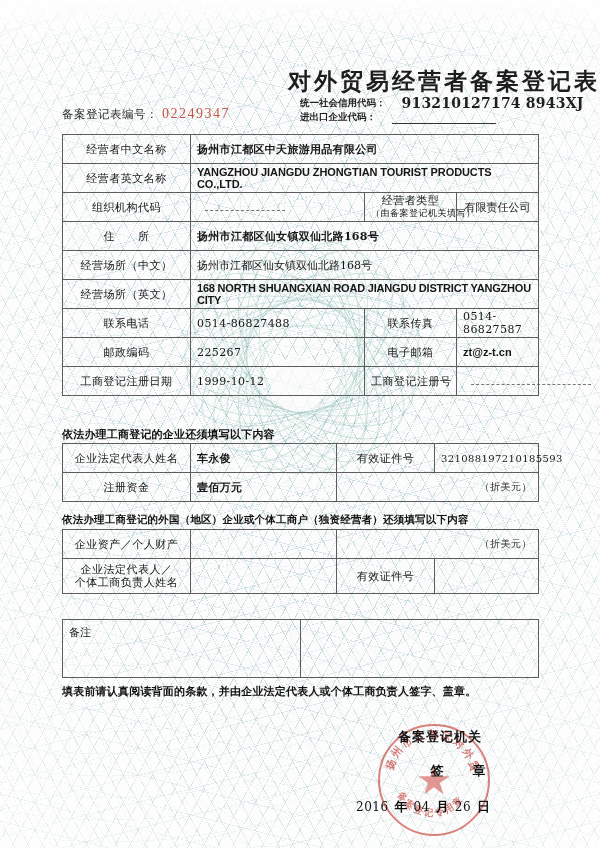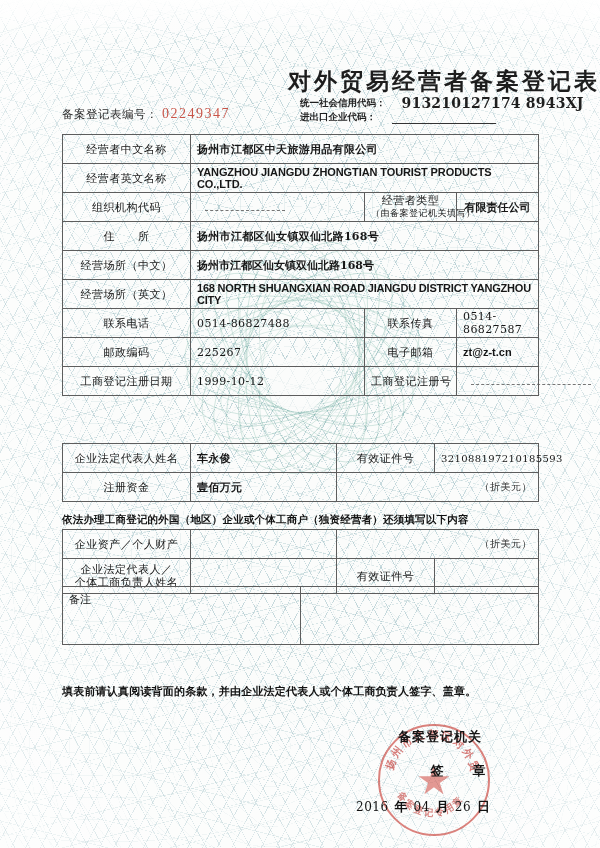--- a/index.html
+++ b/index.html
@@ -107,21 +107,21 @@
     white-space:nowrap;
   }
   .lbl2{line-height:13px;font-size:10px;}
   .val-cn{
     font-family:"DejaVu Serif","Liberation Serif",serif;
     font-size:13px;font-weight:bold;color:#111;
     letter-spacing:.3px;
   }
   .val-sm{
     font-family:"DejaVu Serif","Liberation Serif",serif;
-    font-size:11px;font-weight:bold;color:#111;
+    font-size:11px;font-weight:normal;color:#111;
   }
   .val-en{
     font-family:"Liberation Sans","DejaVu Sans",sans-serif;
     font-size:10.5px;font-weight:bold;color:#111;letter-spacing:-.1px;
   }
   .val-en-sm{
     font-family:"Liberation Sans","DejaVu Sans",sans-serif;
     font-size:9px;font-weight:bold;color:#111;letter-spacing:-.2px;
   }
   .val-num{
@@ -305,20 +305,21 @@
         </tr>
         <tr>
           <td class="lbl">工商登记注册日期</td>
           <td class="val-num">1999-10-12</td>
           <td class="lbl center">工商登记注册号</td>
           <td><span class="dash dash-long"></span></td>
         </tr>
       </tbody>
     </table>
 
+    <div class="section-note" style="top:427px">依法办理工商登记的企业还须填写以下内容</div>
 
     <table class="tbl" style="top:443px">
       <colgroup>
         <col style="width:128px">
           <col style="width:146px">
           <col style="width:98px">
           <col style="width:104px">
       </colgroup>
       <tbody>
         <tr>
@@ -359,21 +360,21 @@
             <div>企业法定代表人／</div>
             <div>个体工商负责人姓名</div>
           </td>
           <td class="val-cn"></td>
           <td class="lbl center">有效证件号</td>
           <td class="val-num"></td>
         </tr>
       </tbody>
     </table>
 
-    <table class="tbl remark-tbl" style="top:586px">
+    <table class="tbl remark-tbl" style="top:619px">
       <colgroup>
           <col style="width:238px">
           <col style="width:238px">
         </colgroup>
       <tbody>
         <tr>
           <td class="remark-lbl">备注</td>
           <td></td>
         </tr>
       </tbody>

